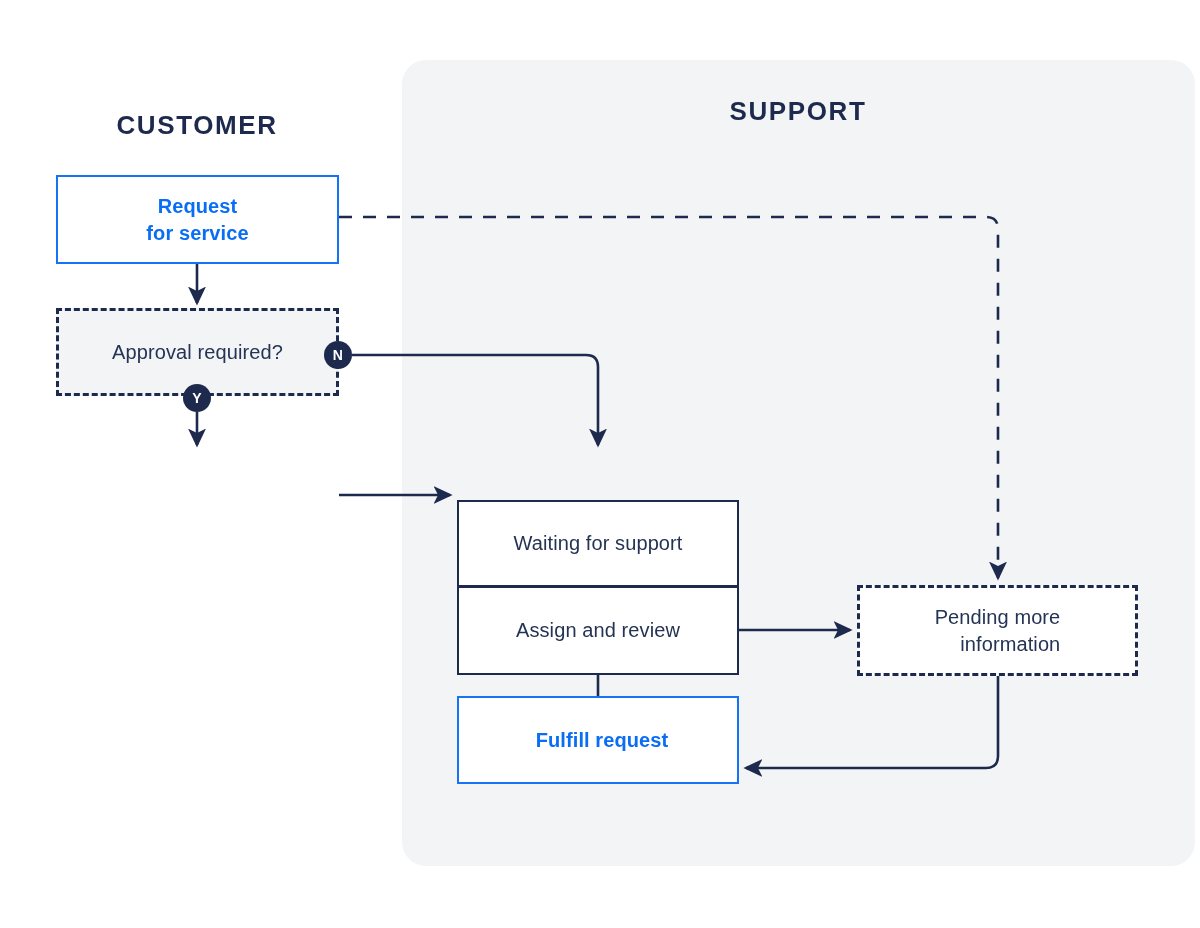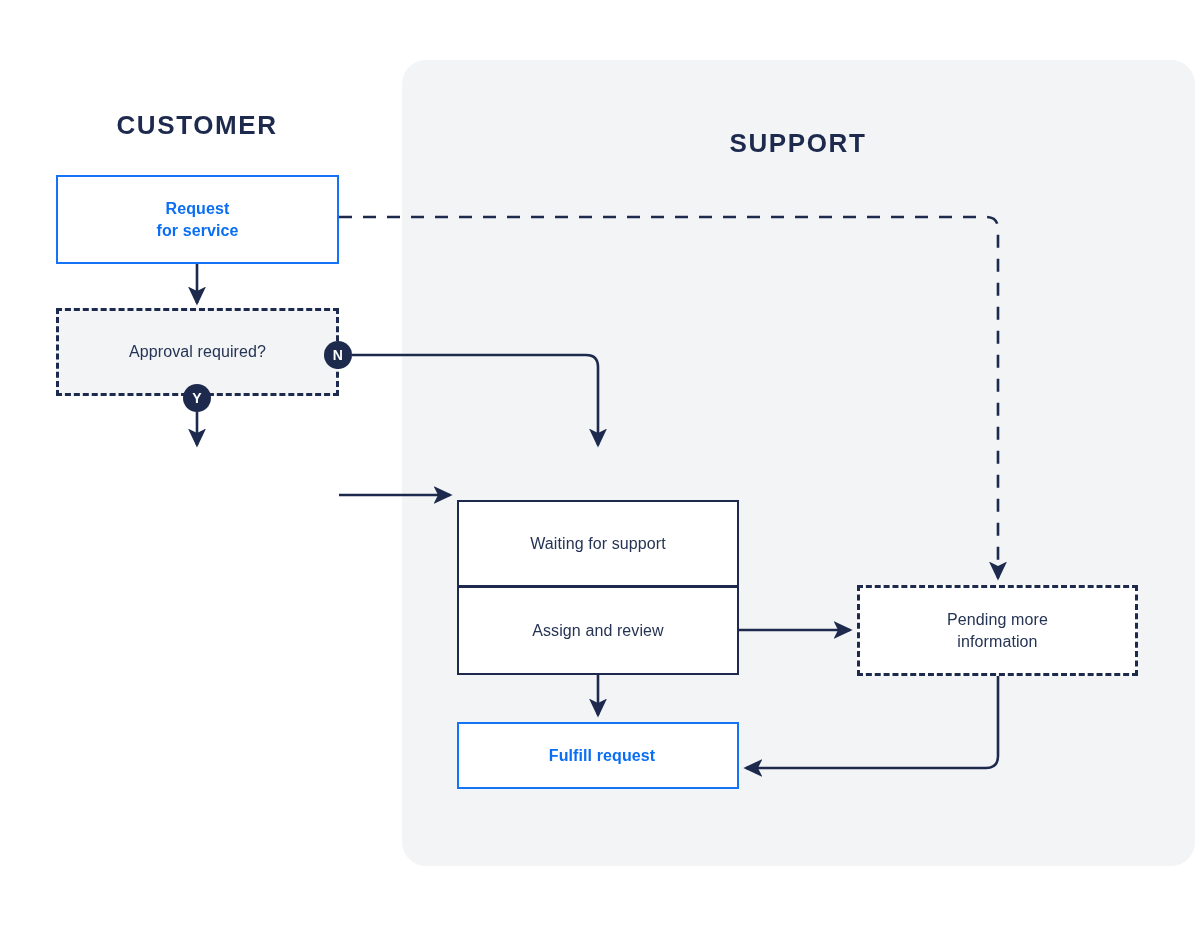--- a/index.html
+++ b/index.html
@@ -34,21 +34,21 @@
     white-space: nowrap;
     transform: translateX(-50%);
   }
   .node {
     position: absolute;
     box-sizing: border-box;
     display: flex;
     align-items: center;
     justify-content: center;
     text-align: center;
-    font-size: 16px;
+    font-size: 20px;
     line-height: 1.35;
     letter-spacing: 0.1px;
   }
   .node-solid-navy {
     border: 2px solid #1d2a4d;
     background: #ffffff;
     color: #253354;
   }
   .node-solid-navy-fill {
     border: 2px solid #1d2a4d;
@@ -57,20 +57,21 @@
   }
   .node-dashed-fill {
     border: 3px dashed #1d2a4d;
     background: #f2f4f6;
     color: #253354;
   }
   .node-dashed-white {
     border: 3px dashed #1d2a4d;
     background: #ffffff;
     color: #253354;
+    text-align: right;
   }
   .node-blue {
     border: 2px solid #1474f5;
     background: #ffffff;
     color: #0a6ef5;
     font-weight: bold;
   }
   .badge {
     position: absolute;
     width: 28px;
@@ -117,21 +118,21 @@
 
       <path d="M 739 630 L 850 630" marker-end="url(#arrow-navy)"></path>
 
       <path d="M 598 675 L 598 715" marker-end="url(#arrow-navy)"></path>
 
       <path d="M 998 676 L 998 756 Q 998 768 986 768 L 746 768" marker-end="url(#arrow-navy)"></path>
     </g>
   </svg>
 
   <div class="swimlane-title" style="left:197px; top:110px;">CUSTOMER</div>
-  <div class="swimlane-title" style="left:798px; top:128px;text-align:center;">SUPPORT</div>
+  <div class="swimlane-title" style="left:798px; top:96px;text-align:center;">SUPPORT</div>
 
   <div class="node node-blue" style="left:56px; top:175px; width:283px; height:89px;">
     <span style="white-space:pre-line;">Request
 for service</span>
   </div>
 
   <div class="node node-dashed-fill" style="left:56px; top:308px; width:283px; height:88px;">
     <span style="white-space:pre-line;">Approval required?</span>
   </div>
 
@@ -142,21 +143,21 @@
 
   <div class="node node-solid-navy" style="left:457px; top:586px; width:282px; height:89px;">
     <span style="white-space:pre-line;">Assign and review</span>
   </div>
 
   <div class="node node-dashed-white" style="left:857px; top:585px; width:281px; height:91px;">
     <span style="white-space:pre-line;">Pending more
 information</span>
   </div>
 
-  <div class="node node-blue" style="left:457px; top:722px; width:282px; height:67px;padding-left:8px;">
+  <div class="node node-blue" style="left:457px; top:696px; width:282px; height:88px;padding-left:8px;">
     <span style="white-space:pre-line;">Fulfill request</span>
   </div>
 
   <div class="badge" style="left:338px; top:355px;">
     <span>N</span>
   </div>
 
   <div class="badge" style="left:197px; top:398px;">
     <span>Y</span>
   </div>

